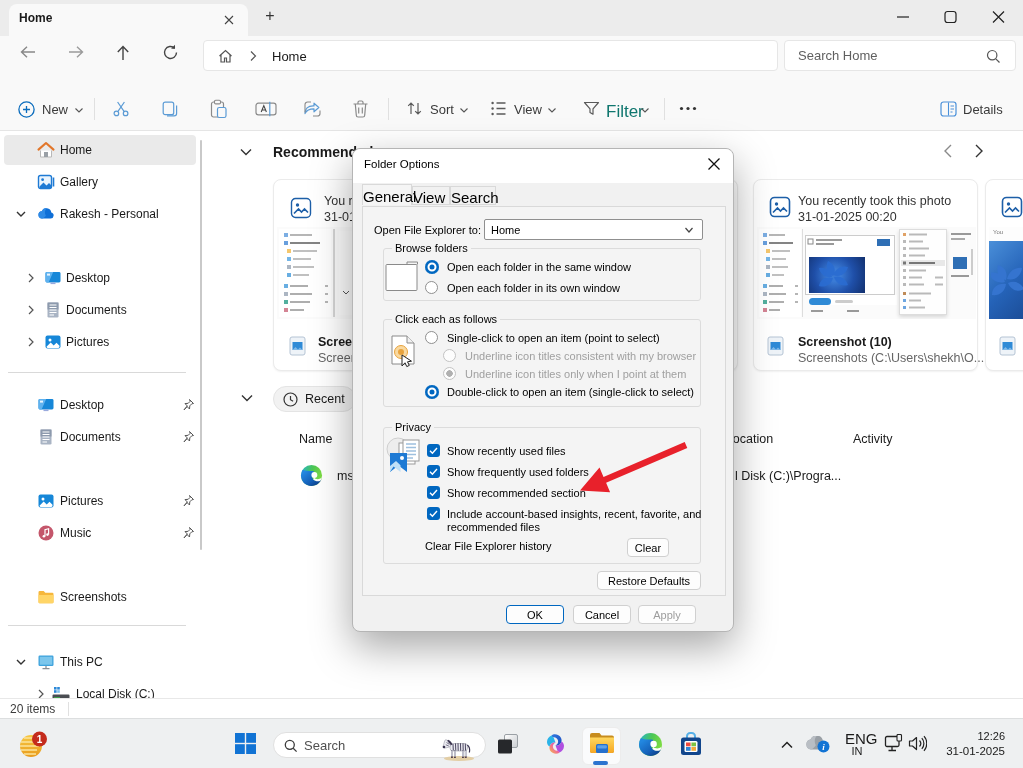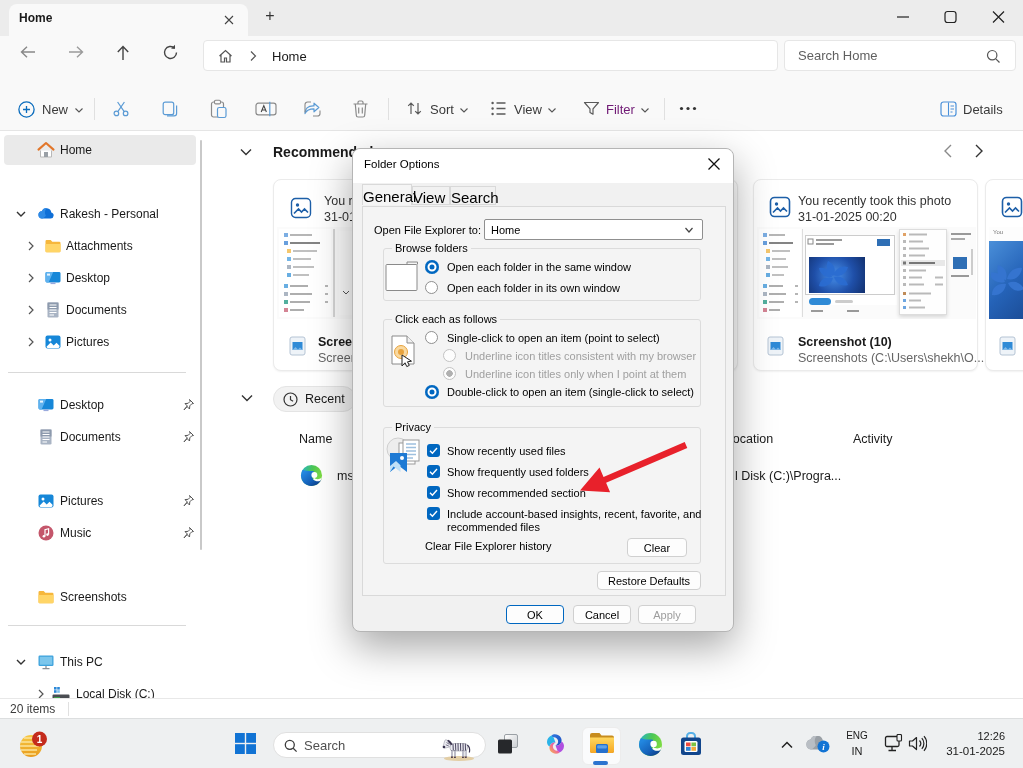--- a/index.html
+++ b/index.html
@@ -167,21 +167,21 @@
       <path d="M6.5 3h9M6.5 8.5h9M6.5 14h9" stroke="#5a5a5a" stroke-width="1.3"></path>
     </svg>
   <span style="position:absolute;left:514px;top:14px;font-size:13px;color:#3a3a3a">View</span>
   <svg style="position:absolute;left:547px;top:19px" width="10" height="7" viewBox="0 0 10 7">
       <path d="M1.5 1.5L5 5l3.5-3.5" fill="none" stroke="#555" stroke-width="1.1"></path>
     </svg>
 
   <svg style="position:absolute;left:583px;top:12px" width="17" height="17" viewBox="0 0 17 17">
       <path d="M1.5 2.5h14L10 8.8v5.4l-3-1.8V8.8z" fill="none" stroke="#5a5a5a" stroke-width="1.2" stroke-linejoin="round"></path>
     </svg>
-  <span style="position:absolute;left:606px;top:14px;font-size:13px;color:#701a75">Filter</span>
+  <span style="position:absolute;left:606px;top:14px;font-size:17px;color:#0f766e">Filter</span>
   <svg style="position:absolute;left:640px;top:19px" width="10" height="7" viewBox="0 0 10 7">
       <path d="M1.5 1.5L5 5l3.5-3.5" fill="none" stroke="#555" stroke-width="1.1"></path>
     </svg>
   <span style="position:absolute;left:664px;top:10px;width:1px;height:22px;background:#e0e0e0"></span>
 
   <svg style="position:absolute;left:679px;top:18px" width="18" height="5" viewBox="0 0 18 5">
       <circle cx="2.5" cy="2.5" r="1.6" fill="#333"></circle>
       <circle cx="9" cy="2.5" r="1.6" fill="#333"></circle>
       <circle cx="15.5" cy="2.5" r="1.6" fill="#333"></circle>
     </svg>
@@ -198,42 +198,41 @@
 
   <div class="sitem sel" style="top:4px">
     <svg class="ic" viewBox="0 0 18 18">
         <path d="M1.5 8.6L9 2l7.5 6.6" fill="none" stroke="#e2762a" stroke-width="2.1" stroke-linecap="round" stroke-linejoin="round"></path>
         <path d="M3.5 9.5V16h11V9.5" fill="#fff" stroke="#b8b8b8" stroke-width="1"></path>
         <rect x="7" y="11" width="4" height="5" fill="#9aa0a6"></rect>
       </svg>
     <span class="txt">Home</span>
   </div>
 
+  <div class="sitem" style="top:36px">
+    <svg class="ic" viewBox="0 0 18 18">
+        <rect x="1.5" y="2.5" width="13" height="13" rx="2" fill="#eaf4fd" stroke="#1e7ad4" stroke-width="1.4"></rect>
+        <circle cx="5.6" cy="6.7" r="1.4" fill="#1e7ad4"></circle>
+        <path d="M2.5 13.5l4-4 3 3 2.5-2.5 2.5 2.5v1.5a1.5 1.5 0 0 1-1.5 1.5h-9a1.5 1.5 0 0 1-1.5-1.5z" fill="#1e7ad4"></path>
+        <path d="M16.5 4.5v9" stroke="#1e7ad4" stroke-width="1.6"></path>
+      </svg>
+    <span class="txt">Gallery</span>
+  </div>
 
   <div class="sitem" style="top:68px">
     <svg class="chev" viewBox="0 0 12 12">
         <path d="M2 4l4 4 4-4" fill="none" stroke="#333" stroke-width="1.4"></path>
       </svg>
     <svg class="ic" viewBox="0 0 18 18">
         <path d="M5.2 13.5a3.6 3.6 0 0 1-.3-7.2 4.9 4.9 0 0 1 9.4 1.1 3.1 3.1 0 0 1-.6 6.1z" fill="#0f6fd7"></path>
         <path d="M5.2 13.5a3.6 3.6 0 0 1-.3-7.2 4.9 4.9 0 0 1 5-3.2c-2 1.5-2.6 5-1 7.6-1.2 1.6-2.2 2.4-3.7 2.8z" fill="#2e8ae6"></path>
       </svg>
     <span class="txt">Rakesh - Personal</span>
   </div>
 
-  <div class="sitem" style="top:100px">
-    <svg class="chev2" viewBox="0 0 12 12">
-        <path d="M4 2l4 4-4 4" fill="none" stroke="#555" stroke-width="1.2"></path>
-      </svg>
-    <svg class="ic2" viewBox="0 0 18 18">
-        <path d="M1.5 4.2A1.2 1.2 0 0 1 2.7 3h4l1.6 1.8h7A1.2 1.2 0 0 1 16.5 6v8a1.2 1.2 0 0 1-1.2 1.2H2.7A1.2 1.2 0 0 1 1.5 14z" fill="#f6b73c"></path>
-        <path d="M1.5 7h15v7a1.2 1.2 0 0 1-1.2 1.2H2.7A1.2 1.2 0 0 1 1.5 14z" fill="#ffd567"></path>
-      </svg>
-    <span class="txt2">Attachments</span>
-  </div>
 
   <div class="sitem" style="top:132px">
     <svg class="chev2" viewBox="0 0 12 12">
         <path d="M4 2l4 4-4 4" fill="none" stroke="#555" stroke-width="1.2"></path>
       </svg>
     <svg class="ic2" viewBox="0 0 18 18">
         <rect x="1.5" y="3" width="15" height="10.5" rx="1.4" fill="#1687d8"></rect>
         <path d="M1.5 4.4A1.4 1.4 0 0 1 2.9 3h6.3L4.6 13.5H2.9a1.4 1.4 0 0 1-1.4-1.4z" fill="#5fb2ef"></path>
         <rect x="6.5" y="13.5" width="5" height="1.6" fill="#9ad"></rect>
         <rect x="3" y="4.6" width="3" height="2" fill="#fff" opacity=".85"></rect>
@@ -693,21 +692,21 @@
     </div>
   <span class="lbl" style="left:94px;top:338px">Show recommended section</span>
   <div class="cb" style="left:74px;top:358px">
       <svg width="11" height="11" viewBox="0 0 11 11">
         <path d="M2 5.8l2.4 2.4L9 3" fill="none" stroke="#fff" stroke-width="1.4"></path>
       </svg>
     </div>
   <span class="lbl" style="left:94px;top:359px">Include account-based insights, recent, favorite, and</span>
   <span class="lbl" style="left:94px;top:372px">recommended files</span>
   <span class="lbl" style="left:72px;top:391px">Clear File Explorer history</span>
-  <div class="dbtn" style="left:274px;top:389px;width:60px;height:19px;line-height:18px">Clear</div>
+  <div class="dbtn" style="left:274px;top:389px;width:42px;height:19px;line-height:18px">Clear</div>
   <div class="dbtn" style="left:244px;top:422px;width:104px;height:19px;line-height:18px">Restore Defaults</div>
 
   <div class="dbtn" style="left:153px;top:456px;width:58px;height:19px;line-height:18px;border-color:#0067c0">OK</div>
   <div class="dbtn" style="left:220px;top:456px;width:58px;height:19px;line-height:18px">Cancel</div>
   <div class="dbtn" style="left:285px;top:456px;width:58px;height:19px;line-height:18px;color:#9d9d9d">Apply</div>
 </div>
 <svg id="redarrow" style="position:absolute;left:560px;top:430px;z-index:50" width="140" height="75" viewBox="0 0 140 75">
   <polygon points="20,60.5 39.5,37.4 43.5,46.9 124.7,12.1 127.3,17.9 46.1,52.7 50.1,62.2" fill="#e8212b"></polygon>
 </svg>
 
@@ -823,21 +822,21 @@
 
   <svg style="position:absolute;left:780px;top:21px" width="14" height="9" viewBox="0 0 14 9">
       <path d="M2 7.5L7 2.5l5 5" fill="none" stroke="#222" stroke-width="1.5"></path>
     </svg>
   <svg style="position:absolute;left:805px;top:17px" width="26" height="17" viewBox="0 0 26 17">
     <path d="M6 13.5a5 5 0 0 1-.5-9.9A6.5 6.5 0 0 1 18 5.2a4.3 4.3 0 0 1 1.8 8.3z" fill="#9aa0a6"></path>
     <path d="M6 13.5a5 5 0 0 1-.5-9.9 6.5 6.5 0 0 1 6.6-4c-2.4 2-3.2 6.3-1.3 9.6-1.5 2.3-3 3.7-4.8 4.3z" fill="#b9bec4"></path>
     <circle cx="18.5" cy="10.5" r="6" fill="#1173d4"></circle>
     <text x="18.5" y="14" font-size="9" font-weight="bold" fill="#fff" text-anchor="middle" font-family="Liberation Serif, serif" font-style="italic">i</text>
   </svg>
-  <span style="position:absolute;left:845px;top:11px;width:24px;text-align:center;font-size:10px;color:#1a1a1a">ENG</span>
+  <span style="position:absolute;left:845px;top:11px;width:24px;text-align:center;font-size:15px;color:#1a1a1a">ENG</span>
   <span style="position:absolute;left:845px;top:26px;width:24px;text-align:center;font-size:11px;color:#1a1a1a">IN</span>
   <svg style="position:absolute;left:884px;top:15px" width="20" height="19" viewBox="0 0 20 19">
     <rect x="1.5" y="2.5" width="13.5" height="10" rx="1.5" fill="none" stroke="#222" stroke-width="1.3"></rect>
     <path d="M8 13v3M4.5 16.5h7.5" stroke="#222" stroke-width="1.3"></path>
     <rect x="13" y="0.5" width="4.5" height="6.5" rx="1" fill="#eef0f1" stroke="#222" stroke-width="1.1"></rect>
     <path d="M14.2 0.8v-1M16.2 0.8v-1" stroke="#222"></path>
   </svg>
   <svg style="position:absolute;left:908px;top:16px" width="19" height="17" viewBox="0 0 19 17">
     <path d="M1.5 6v5h3l4 3.5v-12L4.5 6z" fill="none" stroke="#222" stroke-width="1.2" stroke-linejoin="round"></path>
     <path d="M11.5 5.5a4.5 4.5 0 0 1 0 6M13.8 3.2a7.8 7.8 0 0 1 0 10.6M16 1.2a11 11 0 0 1 0 14.6" fill="none" stroke="#222" stroke-width="1.2"></path>

